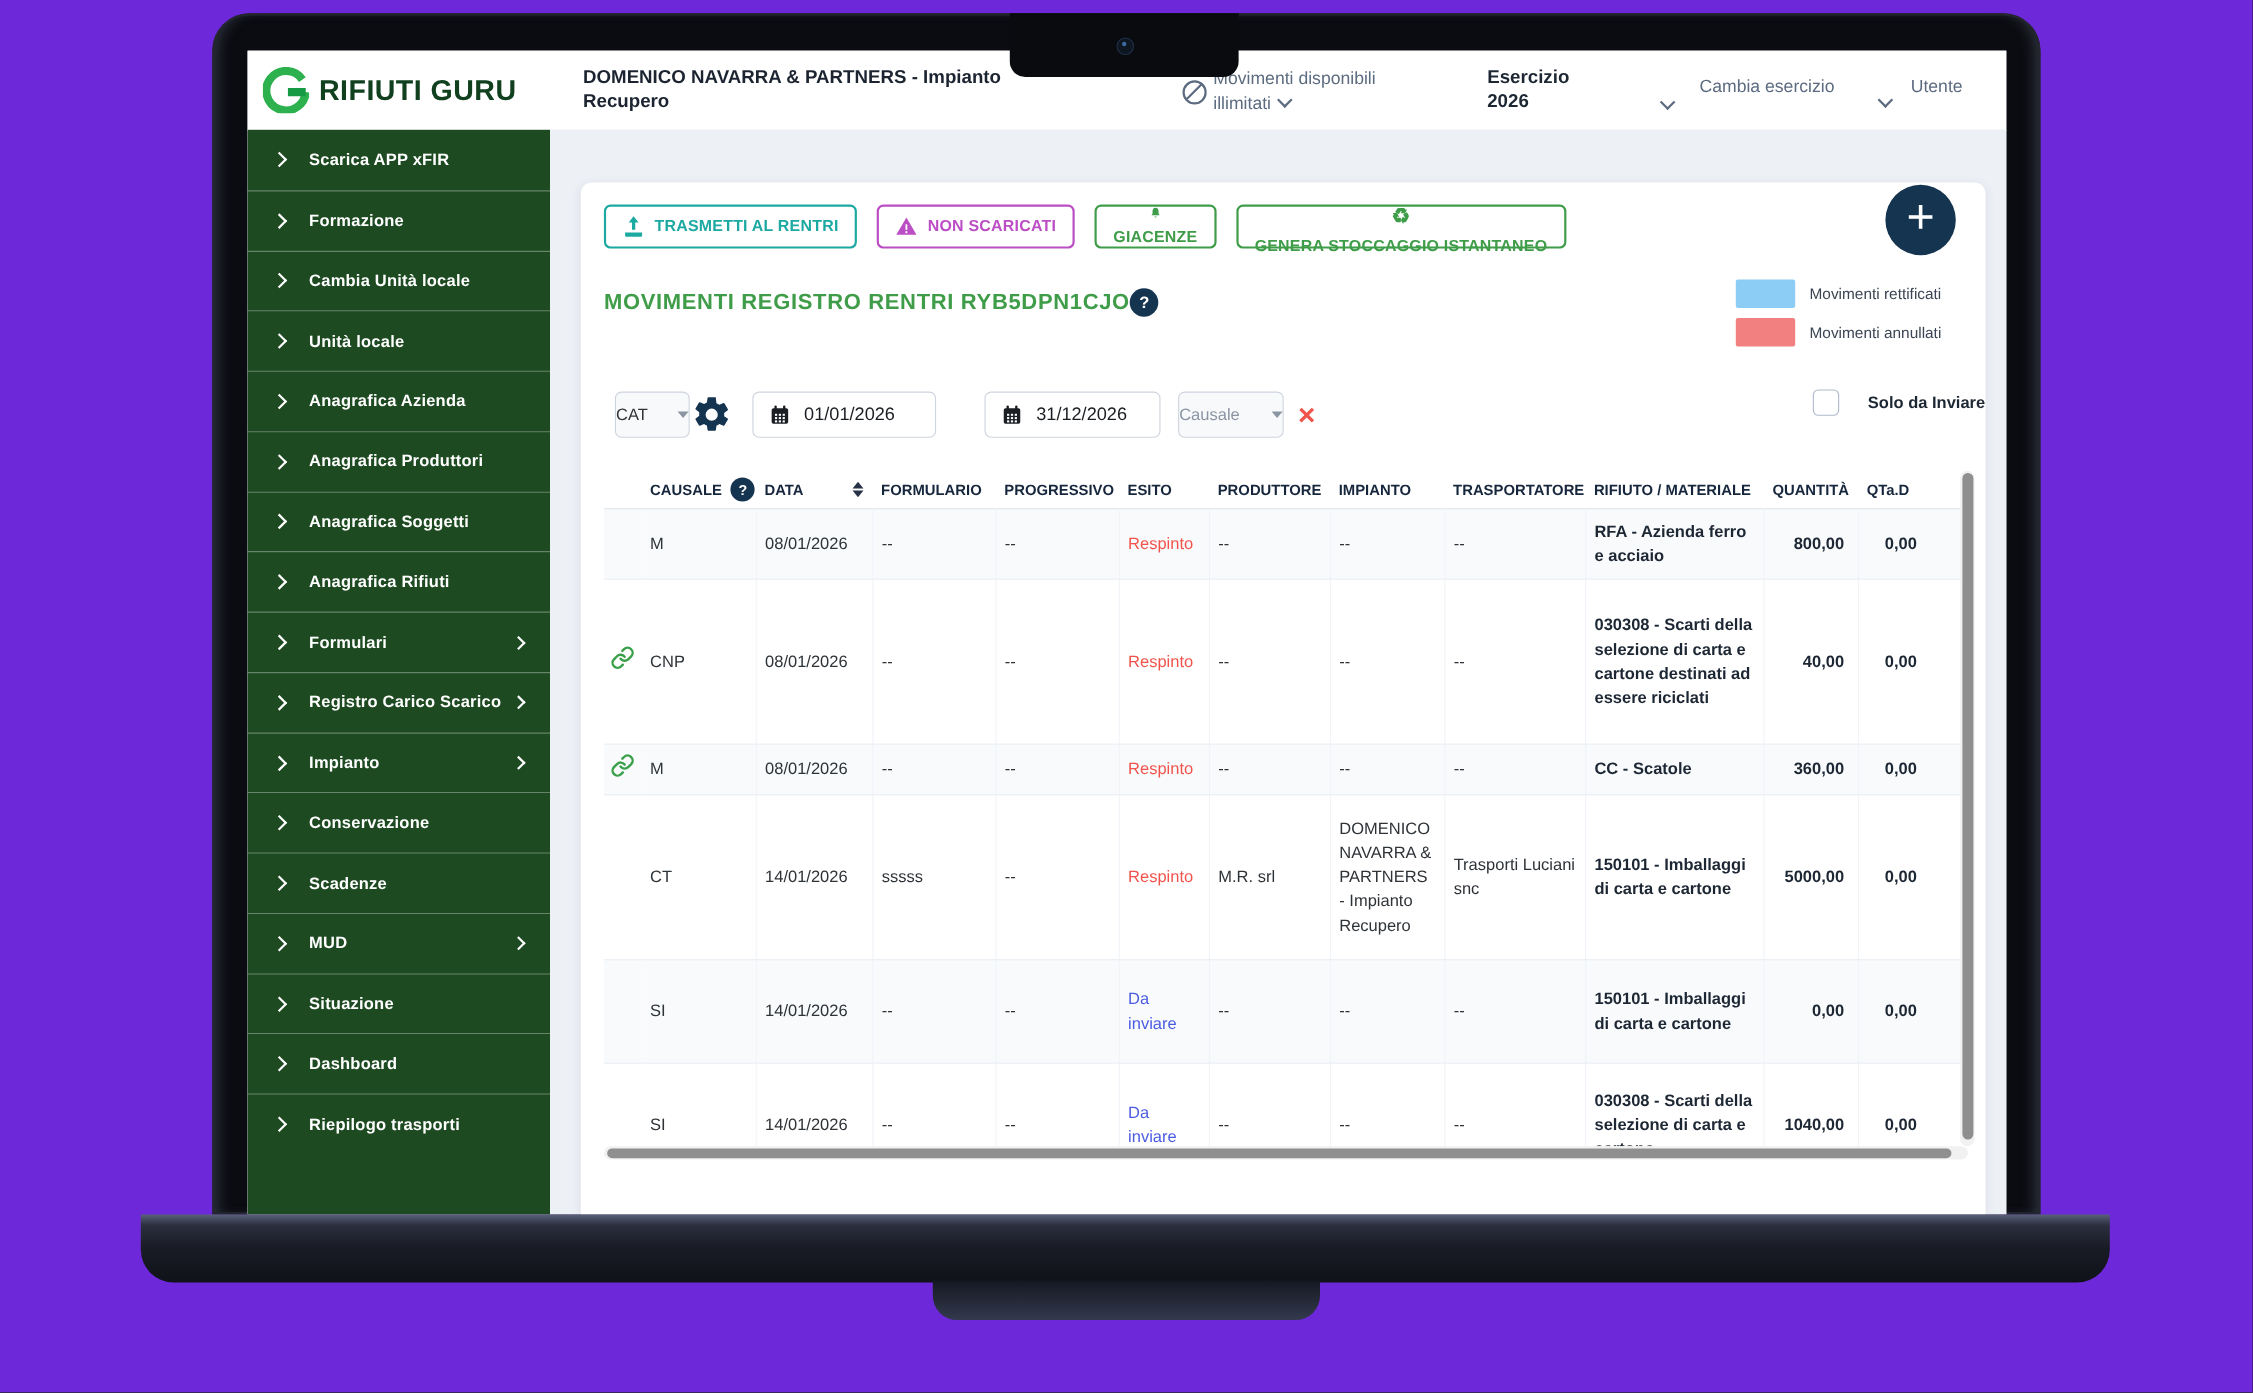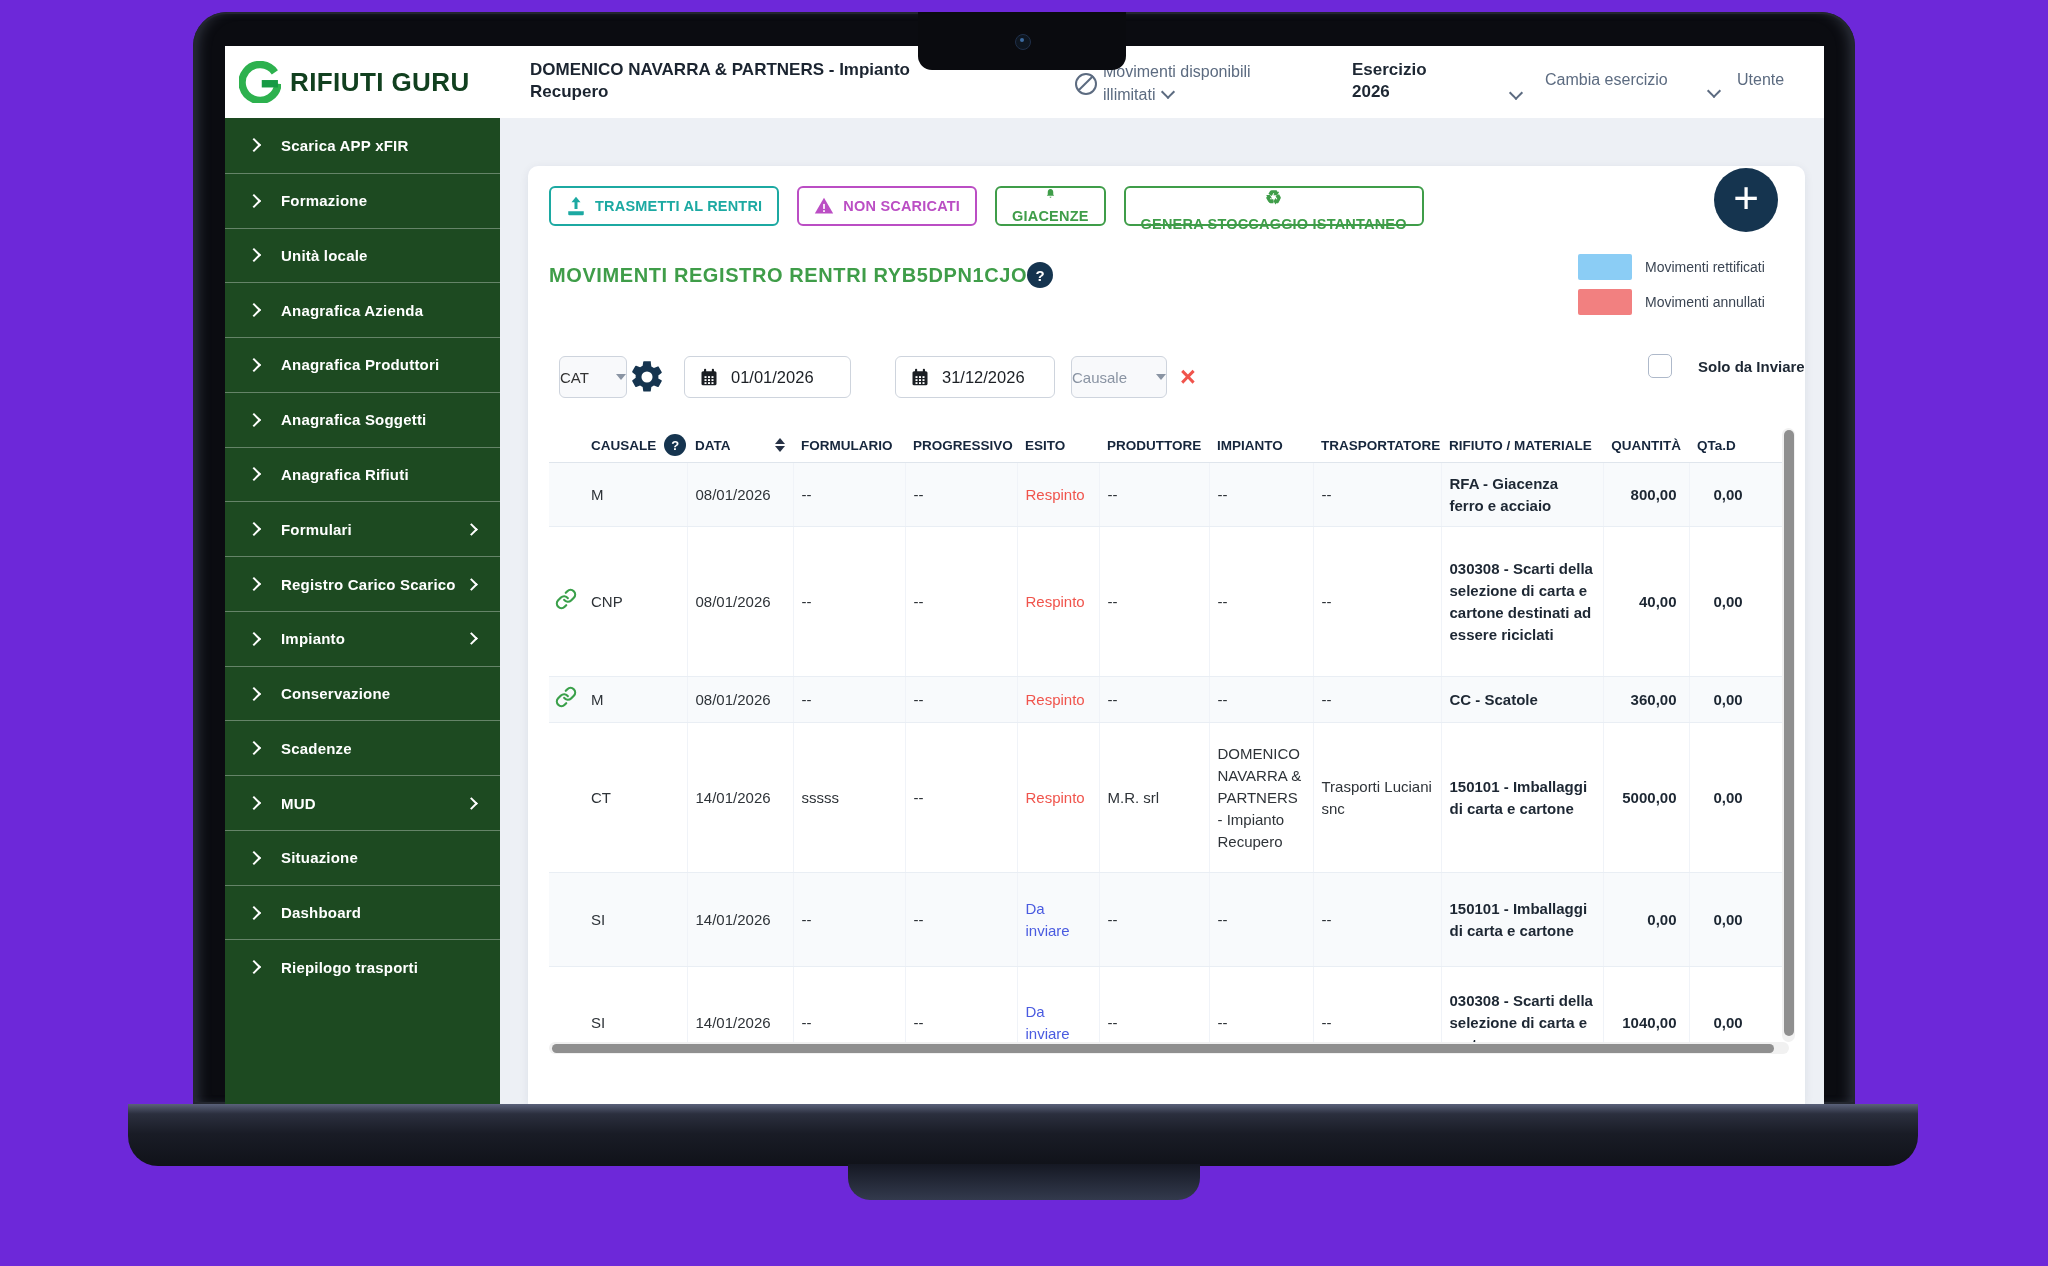--- a/index.html
+++ b/index.html
@@ -158,20 +158,24 @@
     </div>
 
     <div class="sidebar">
       <div class="side-item">
           <span class="chev-r"></span>
           <span class="side-label">Scarica APP xFIR</span>
         </div>
       <div class="side-item">
           <span class="chev-r"></span>
           <span class="side-label">Formazione</span>
+        </div>
+      <div class="side-item">
+          <span class="chev-r"></span>
+          <span class="side-label">Cambia Unità locale</span>
         </div>
       <div class="side-item">
           <span class="chev-r"></span>
           <span class="side-label">Unità locale</span>
         </div>
       <div class="side-item">
           <span class="chev-r"></span>
           <span class="side-label">Anagrafica Azienda</span>
         </div>
       <div class="side-item">
@@ -386,21 +390,21 @@
             <tr class="odd" style="height:64px;">
               <td></td>
               <td>M</td>
               <td>08/01/2026</td>
               <td>--</td>
               <td>--</td>
               <td class="esito-red">Respinto</td>
               <td>--</td>
               <td>--</td>
               <td>--</td>
-              <td class="cell-bold">RFA - Giacenza ferro e acciaio</td>
+              <td class="cell-bold">RFA - Azienda ferro e acciaio</td>
               <td class="num">800,00</td>
               <td class="qtad">0,00</td>
             </tr>
 
             <tr style="height:150px;">
               <td><svg width="22" height="22" viewBox="0 0 24 24" fill="none" stroke="#3aa04a" stroke-width="2.4" stroke-linecap="round">
                       <path d="M10 13a5 5 0 0 0 7.54.54l3-3a5 5 0 0 0-7.07-7.07l-1.72 1.71"></path>
                       <path d="M14 11a5 5 0 0 0-7.54-.54l-3 3a5 5 0 0 0 7.07 7.07l1.71-1.71"></path>
                     </svg></td>
               <td>CNP</td>

